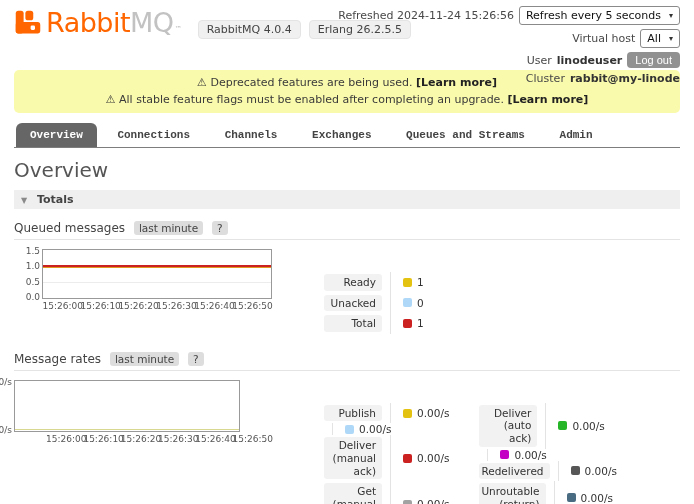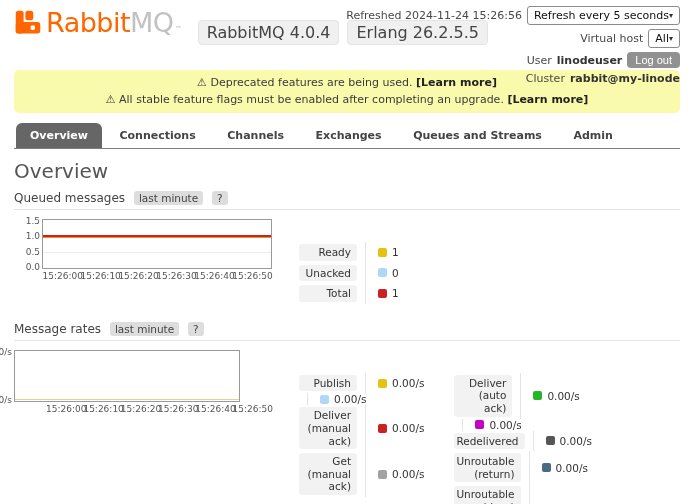--- a/index.html
+++ b/index.html
@@ -14,43 +14,43 @@
   .logo-row { display: flex; align-items: flex-start; }
   .logo { display: flex; align-items: center; }
   .logo svg { width: 28px; height: 28px; margin-right: 4px; }
   .brand { font-size: 27px; letter-spacing: -0.5px; line-height: 1; }
   .brand .rabbit { color: #ff6600; }
   .brand .mq { color: #c2c2c2; }
   .tm { font-size: 7px; color: #b5b5b5; margin-left: 1px; align-self: flex-end; padding-bottom: 3px; }
   .badges { margin-left: 16px; margin-top: 12px; display: flex; gap: 8px; }
   .badge-pill {
     background: #f0f0f0; border: 1px solid #e4e4e4; border-radius: 4px;
-    padding: 2px 8px; font-size: 16px; color: #444; white-space: nowrap;
+    padding: 2px 8px; font-size: 11px; color: #444; white-space: nowrap;
   }
   .header-right { position: absolute; top: 6px; right: 14px; text-align: right; }
   .hr-row { margin-bottom: 4px; display: flex; justify-content: flex-end; align-items: center; gap: 5px; white-space: nowrap; }
   .fake-select {
-    display: inline-flex; align-items: center; 
+    display: inline-flex; align-items: center; gap: 8px;
     border: 1px solid #8a8a8a; border-radius: 3px; background: #fff;
     padding: 2px 6px; font-size: 11px; color: #111;
   }
   .fake-select .chev { font-size: 8px; color: #333; }
   .btn-logout {
     background: #919191; color: #fff; border: none; border-radius: 4px;
     padding: 2px 8px; font-size: 11px; cursor: pointer;
   }
   .bold { font-weight: bold; color: #333; }
   
   .banner {
     margin: 4px 14px 10px 14px; background: #fafaad; border-radius: 5px;
     text-align: center; padding: 5px 4px; color: #3a3a3a; line-height: 1.5;
   }
   .banner .lm { font-weight: bold; color: #222; cursor: pointer; }
   
-  .tabs { margin: 4px 14px 0 14px; border-bottom: 1px solid #7d7d7d; padding-left: 2px; }
+  .tabs { margin: 4px 14px 0 14px; border-bottom: 1px solid #7d7d7d; padding-left: 2px; font-family: Liberation Mono, monospace; }
   .tab {
     display: inline-block; padding: 6px 14px; font-size: 11px; font-weight: bold;
     color: #444; cursor: pointer; vertical-align: bottom;
   }
   .tab.active { background: #666; color: #fff; border-radius: 6px 6px 0 0; }
   
   .content { padding: 0 14px; }
   .page-title { font-size: 20px; font-weight: 400; color: #555; margin: 10px 0 8px 0; }
   .totals-bar {
     background: #efefef; padding: 3px 7px; font-size: 11px; font-weight: bold;
@@ -59,21 +59,21 @@
   .totals-bar .arrow { color: #8a8a8a; font-size: 8px; margin-right: 6px; }
   .section-head {
     border-bottom: 1px solid #e4e4e4; padding-bottom: 4px; margin-bottom: 9px;
     font-size: 12px; color: #444;
   }
   .mini-badge {
     background: #ddd; border-radius: 3px; padding: 1px 5px; font-size: 10.5px;
     color: #444; margin-left: 5px; cursor: pointer;
   }
   
-  .chart-row { display: flex; align-items: flex-start; margin-bottom: 4px; }
+  .chart-row { display: flex; align-items: flex-start; margin-bottom: 4px; gap: 25px; }
   .chart-wrap { position: relative; }
   .plot { position: relative; border: 1px solid #999; background: #fff; }
   .plot-1 { width: 230px; height: 50px; margin-left: 28px; }
   .plot-2 { width: 226px; height: 52px; }
   .gridline { position: absolute; left: 0; right: 0; height: 1px; background: #ececec; }
   .yline { position: absolute; left: 0; right: 0; }
   .ytick { position: absolute; font-size: 9px; color: #555; text-align: right; width: 24px; }
   .p1 .ytick { left: -27px; }
   .p2 .ytick { left: -31px; width: 28px; }
   .xticks { position: relative; height: 13px; margin-top: 2px; }
@@ -158,20 +158,24 @@
   <span class="tab">Connections</span>
   <span class="tab">Channels</span>
   <span class="tab">Exchanges</span>
   <span class="tab">Queues and Streams</span>
   <span class="tab">Admin</span>
 </div>
 
 <div class="content">
   <h1 class="page-title">Overview</h1>
 
+  <div class="totals-bar">
+    <span class="arrow">▼</span>
+    <span>Totals</span>
+  </div>
 
   <div class="section-head">
     <span>Queued messages</span>
     <span class="mini-badge">last minute</span>
     <span class="mini-badge">?</span>
   </div>
 
   <div class="chart-row">
     <div class="chart-wrap p1">
       <div class="plot plot-1">

